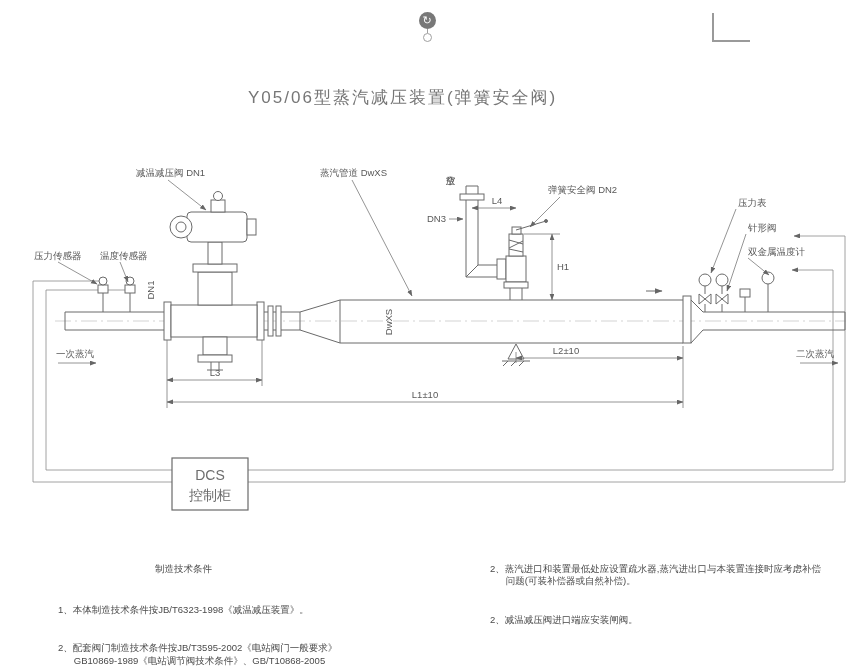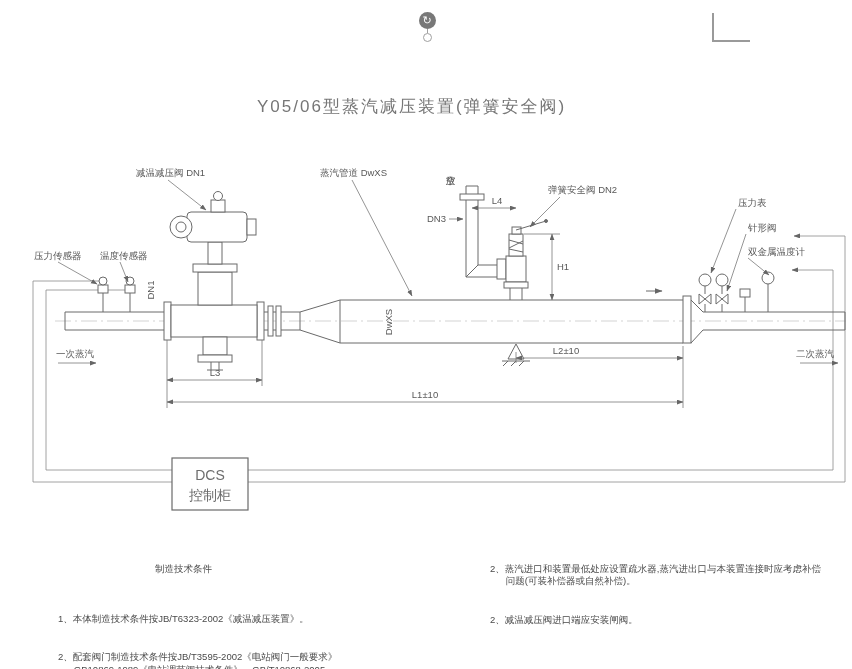--- a/index.html
+++ b/index.html
@@ -6,27 +6,27 @@
   .page{position:relative;width:852px;height:669px;background:#fff;overflow:hidden;
         font-family:"Liberation Sans",sans-serif;color:#555;}
   .top-icon{position:absolute;left:417px;top:12px;width:20px;display:flex;
             flex-direction:column;align-items:center;}
   .top-icon .ball{width:17px;height:17px;border-radius:50%;background:#787878;color:#fff;
             font-size:11px;line-height:17px;text-align:center;}
   .top-icon .stem{width:1px;height:4px;background:#a0a0a0;}
   .top-icon .dot{width:7px;height:7px;border:1px solid #a0a0a0;border-radius:50%;background:#fff;}
   .corner-mark{position:absolute;left:712px;top:13px;width:36px;height:27px;
             border-left:2px solid #9a9a9a;border-bottom:2px solid #9a9a9a;}
-  .title{position:absolute;left:248px;top:86px;margin:9px;font-size:17px;font-weight:normal;
+  .title{position:absolute;left:248px;top:86px;margin:0;font-size:17px;font-weight:normal;
             letter-spacing:2px;color:#767676;}
   .diagram{position:absolute;left:0;top:130px;}
   .notes{position:absolute;font-size:9.5px;line-height:12.8px;color:#4a4a4a;white-space:pre-wrap;}
   .notes-left{left:58px;top:537px;width:412px;}
   .notes-right{left:490px;top:537px;width:356px;}
-  .notes-title{margin:0 0 12px 68px;padding-left:29px;}
+  .notes-title{margin:0 0 3px 68px;padding-left:29px;}
   .notes-right .notes-title{margin-left:74px;}
 </style>
 </head>
 <body>
 
 <div class="page">
 
   <div class="top-icon">
     <div class="ball">↻</div>
     <div class="stem"></div>
@@ -213,21 +213,21 @@
         <text x="796" y="227">二次蒸汽</text>
         <text x="154" y="160" transform="rotate(-90 154 160)" text-anchor="middle">DN1</text>
         <text x="392" y="192" transform="rotate(-90 392 192)" text-anchor="middle">DwXS</text>
         <text x="451" y="38" style="writing-mode:vertical-rl">放空</text>
       </g>
     </g>
   </svg>
 
   <div class="notes notes-left">
     <div class="notes-title">制造技术条件</div>
-    <div class="note-item">1、本体制造技术条件按JB/T6323-2002《减温减压装置》。</div>
+    <div class="note-item">1、本体制造技术条件按JB/T6323-1998《减温减压装置》。</div>
     <div class="note-item">2、配套阀门制造技术条件按JB/T3595-2002《电站阀门一般要求》
       GB10869-1989《电站调节阀技术条件》、GB/T10868-2005
       《电站减温减压阀》。JB/T9624《电站安全阀技术条件》。</div>
     
     
     
   </div>
 
   <div class="notes notes-right">
     <div class="note-item">2、蒸汽进口和装置最低处应设置疏水器,蒸汽进出口与本装置连接时应考虑补偿

